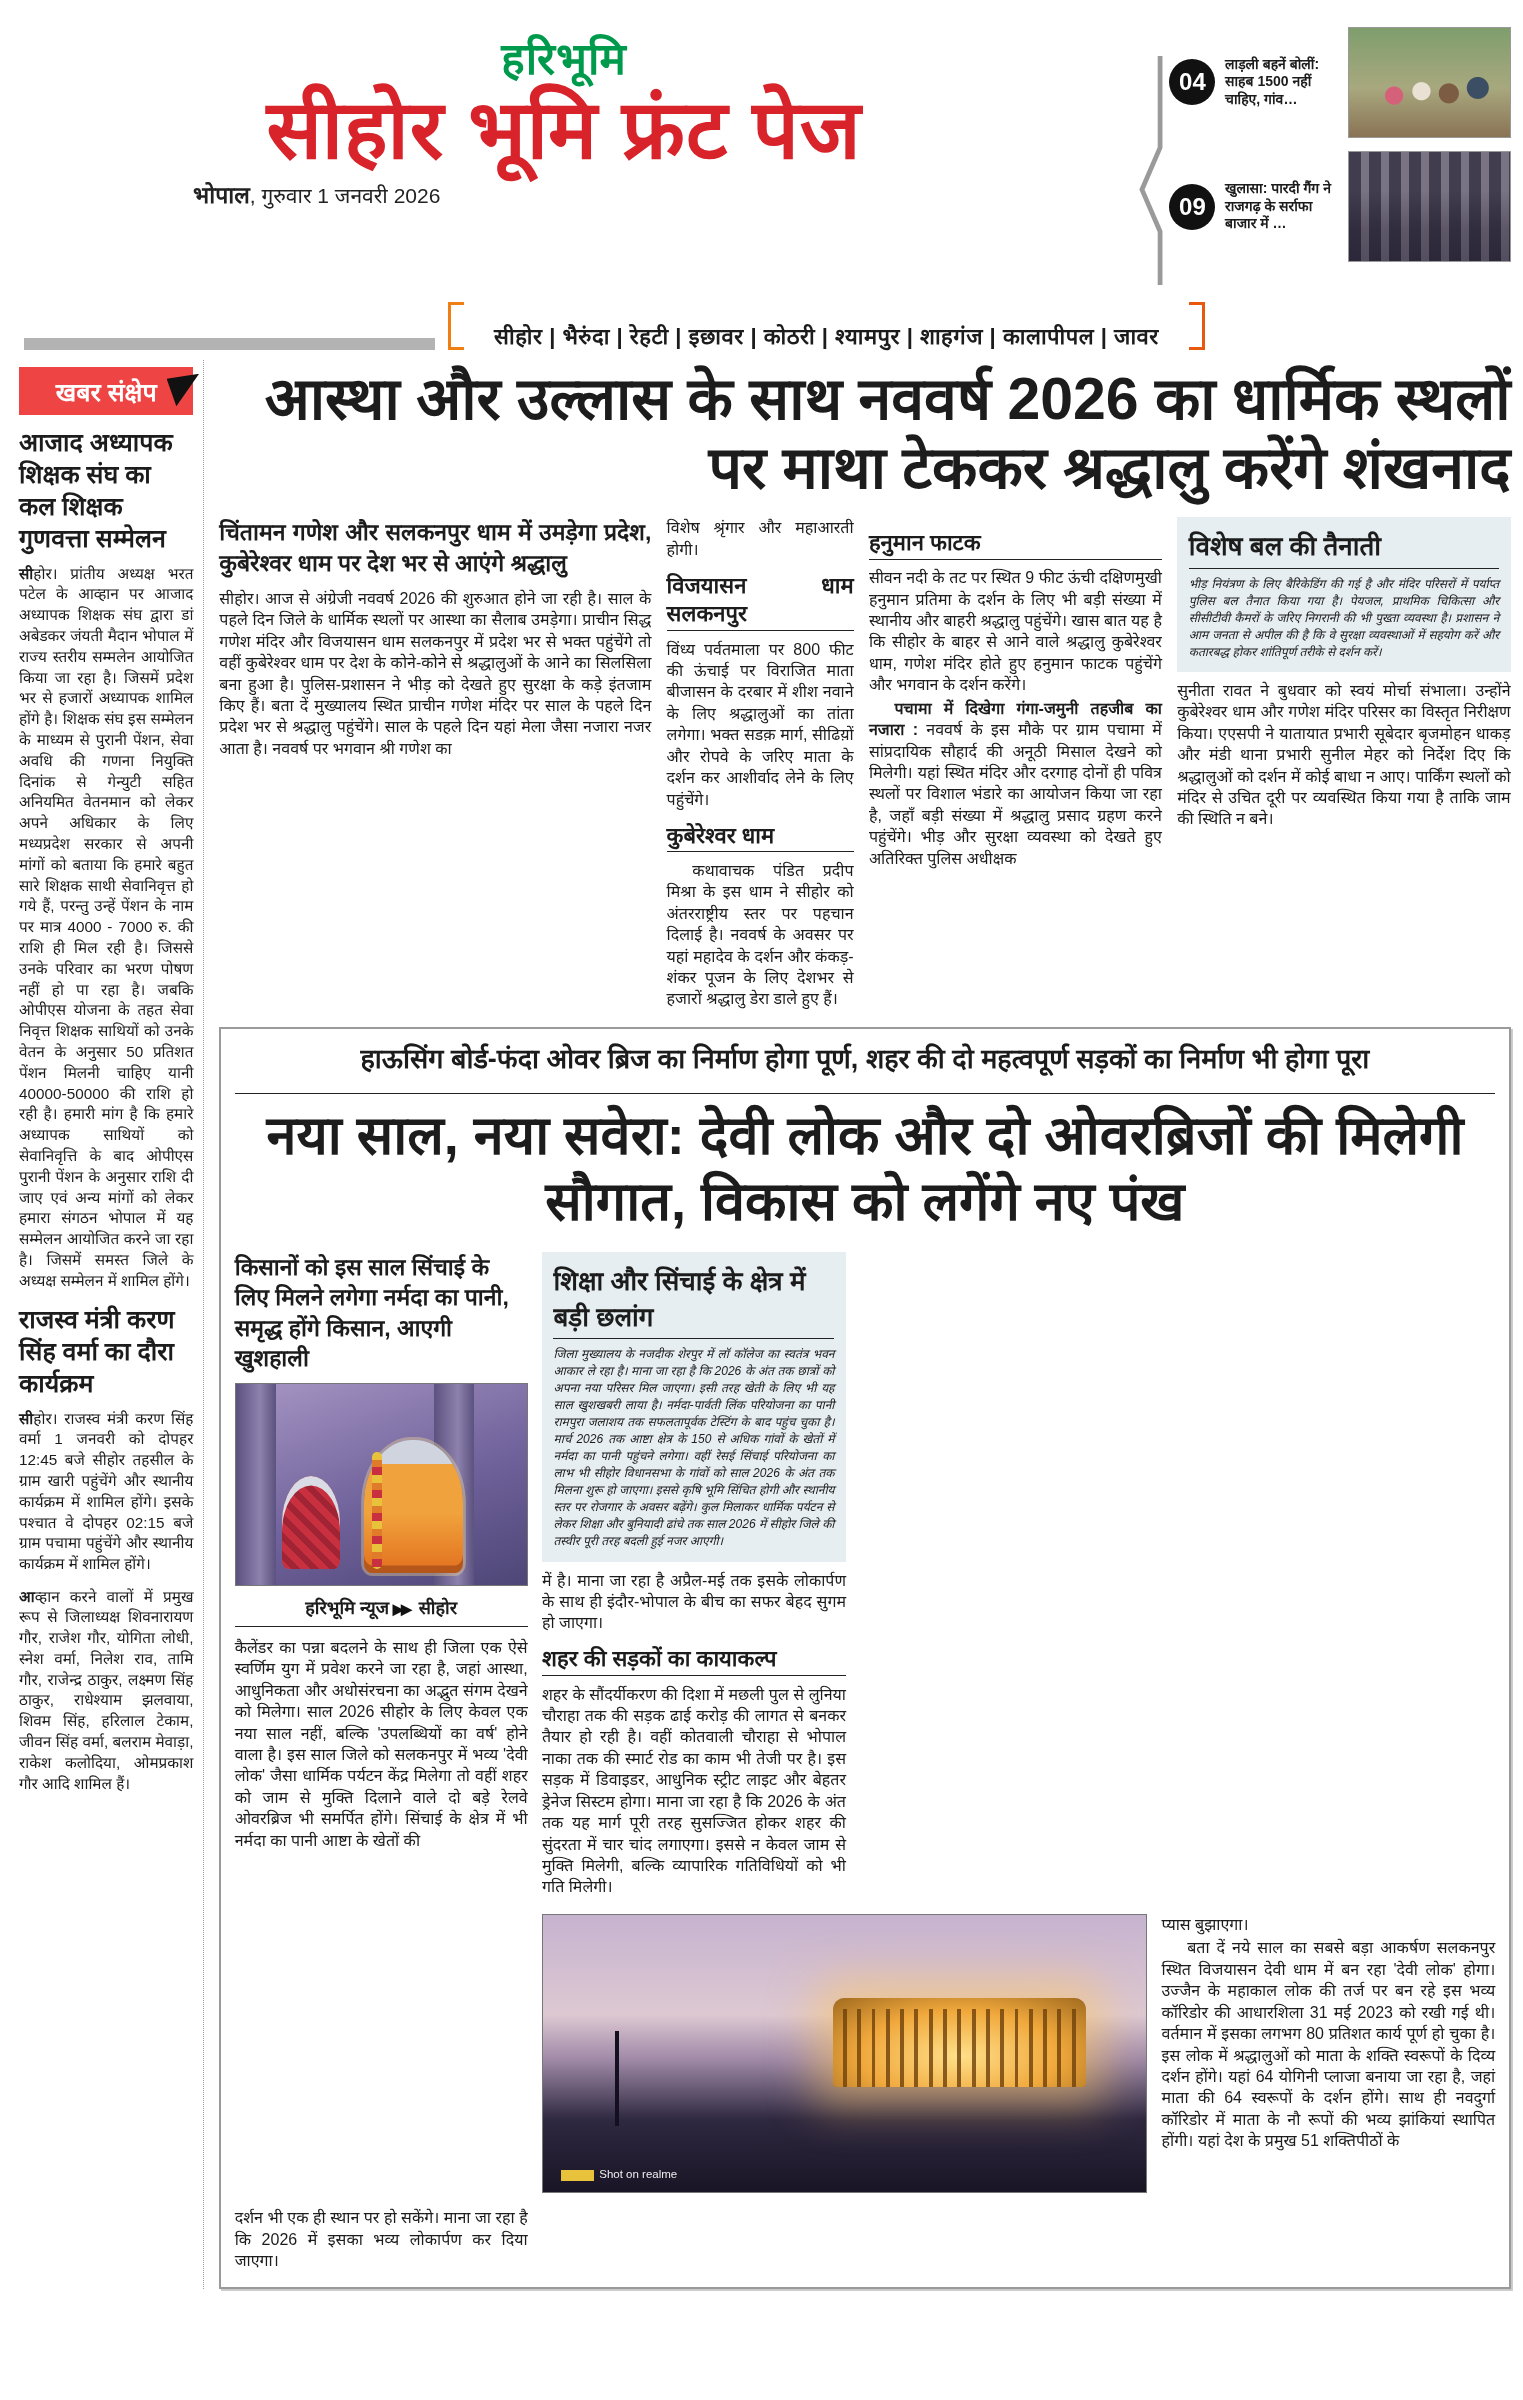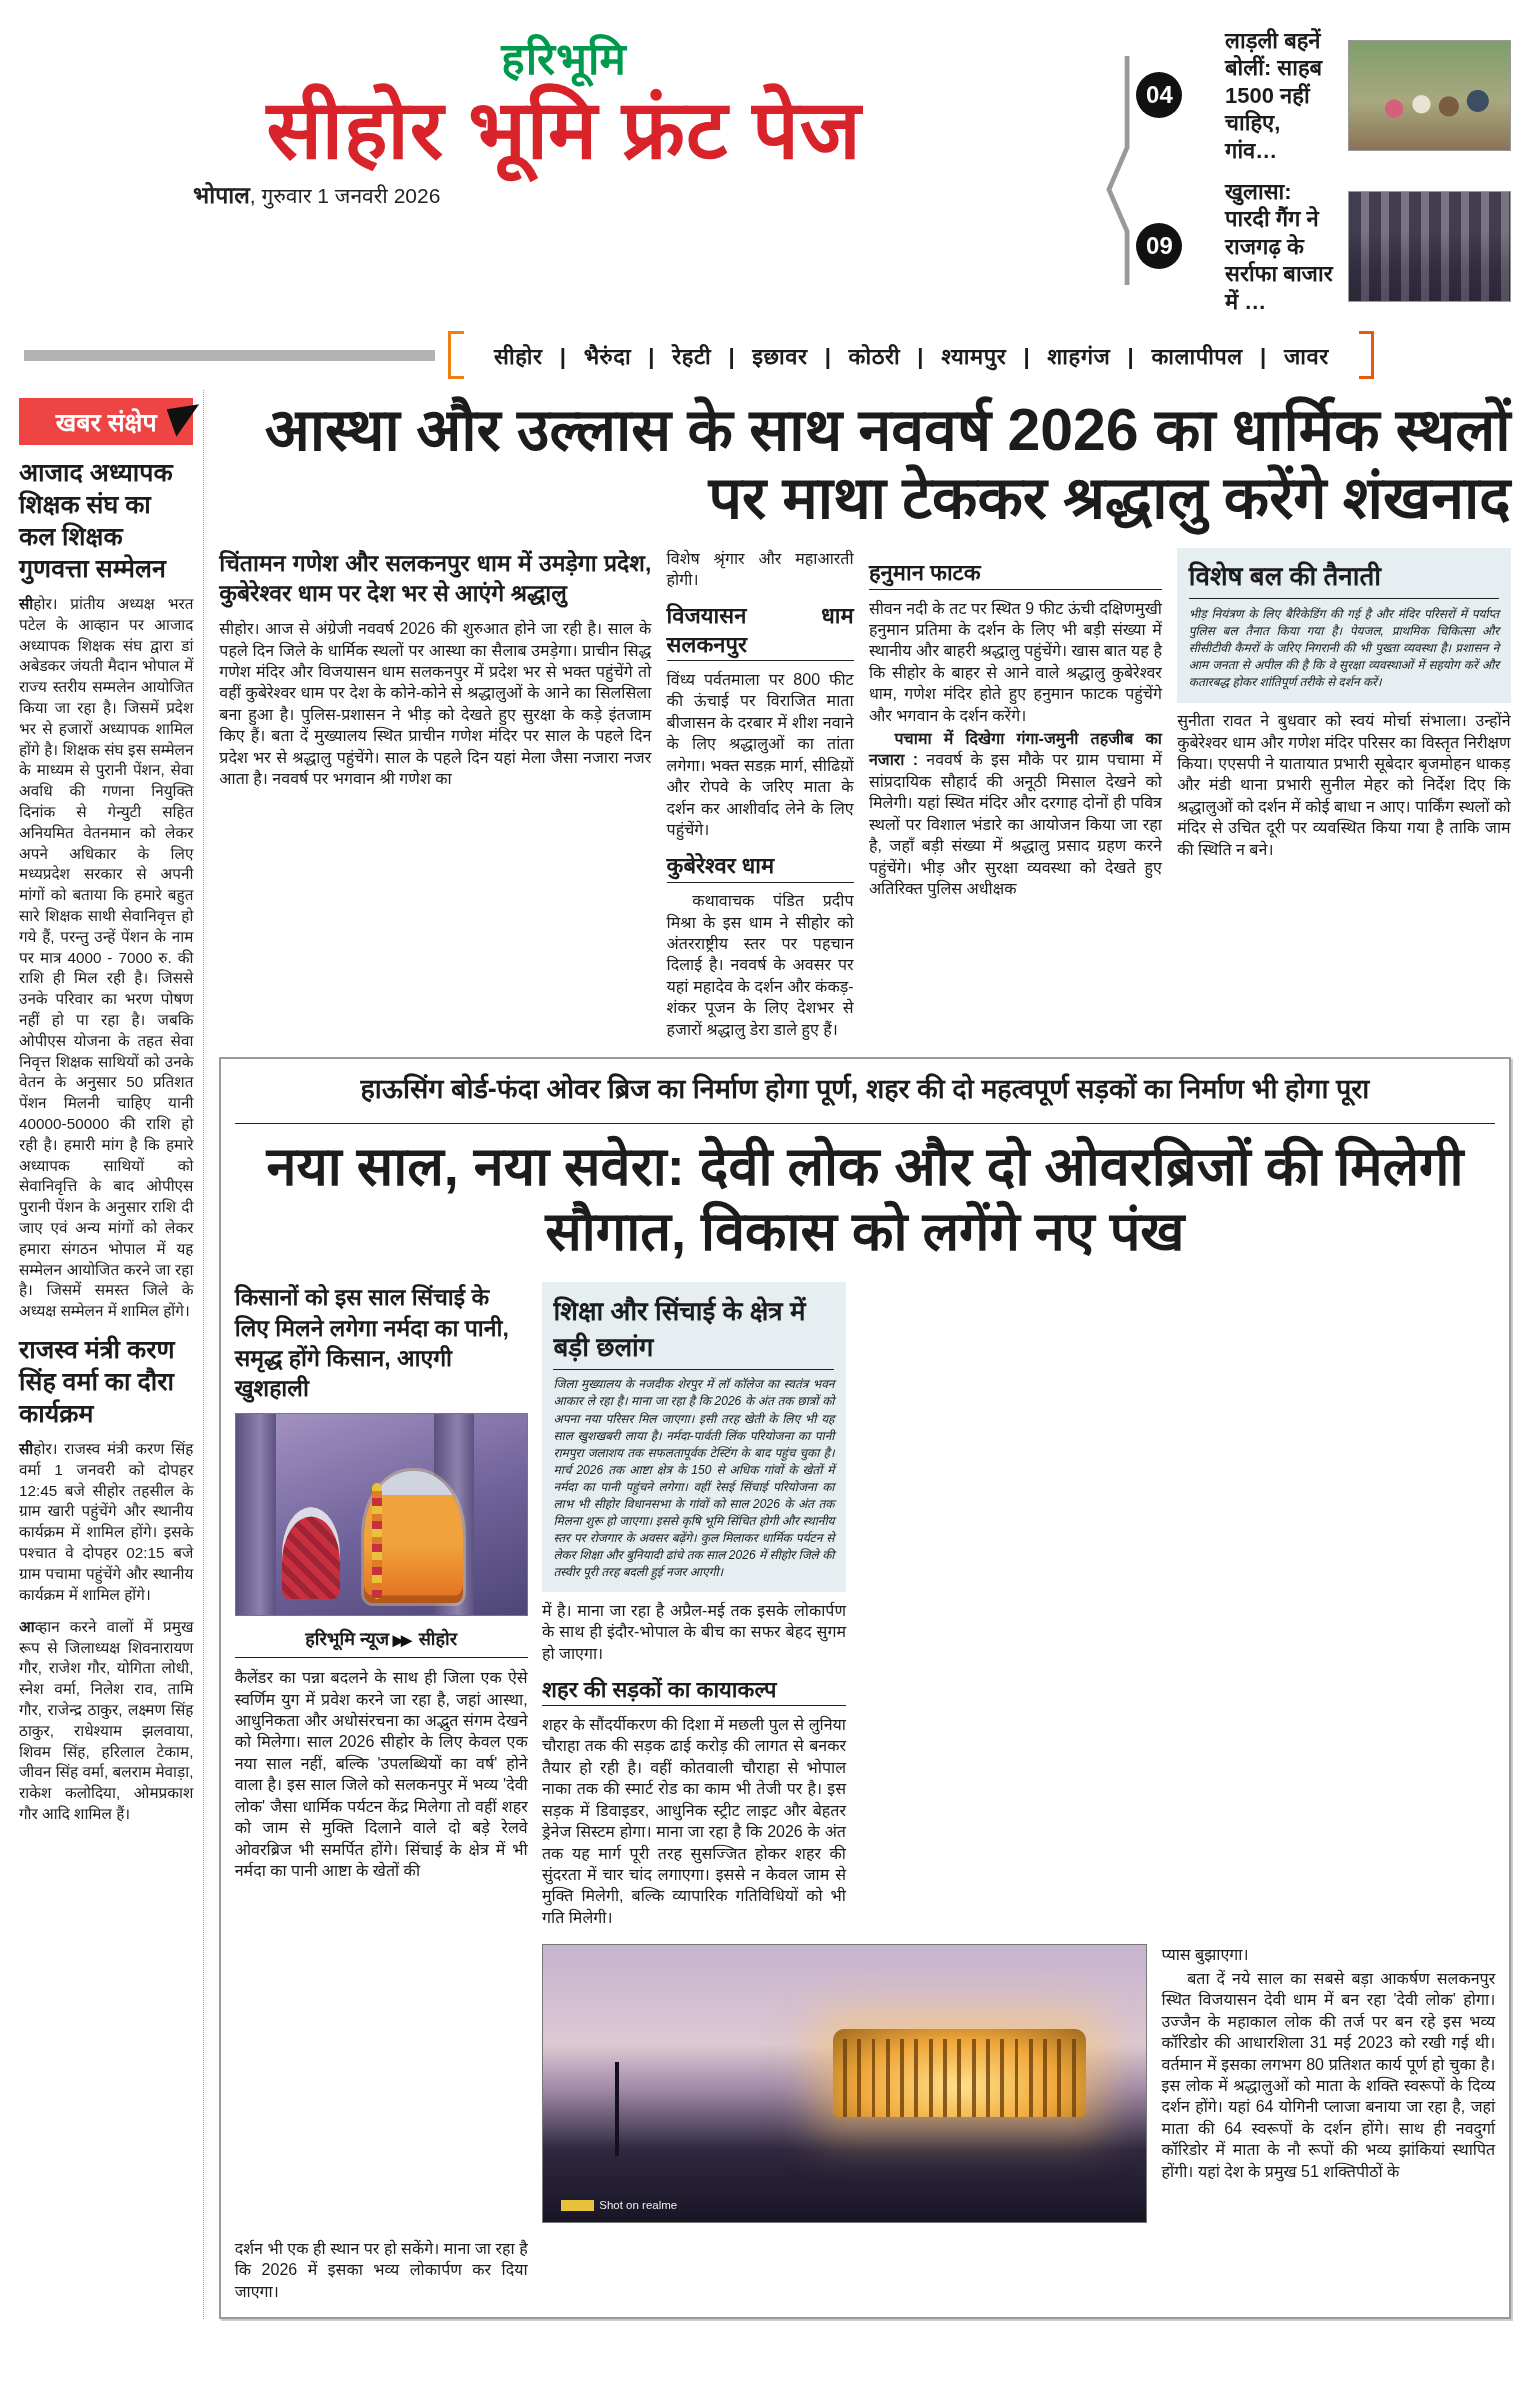--- a/index.html
+++ b/index.html
@@ -13,36 +13,36 @@
   .brand { font-size: 44px; font-weight: 800; color: #009a4d; letter-spacing: 1px; }
   .paper-title { font-size: 82px; font-weight: 800; color: #d8232a; line-height: 1.04; letter-spacing: 1px; }
   .dateline { text-align: left; padding-left: 59px; margin-top: 5.7px; font-size: 21px; color:#222; }
   .dateline b { font-size: 23px; }
   .promos { margin-left: auto; display: flex; align-items: flex-start; gap: 5.7px; padding-right: 3.8px; }
   .zig { margin-top: 29px; }
   .promo-col { display: flex; flex-direction: column; gap: 13.4px; }
   .promo { display: flex; align-items: center; gap: 9.6px; }
   .pnum { flex: none; width: 46px; height: 46px; border-radius: 50%; background: #111; color: #fff;
           font-size: 24px; font-weight: 700; display: flex; align-items: center; justify-content: center; }
-  .ptext { width: 113px; font-size: 22px; font-weight: 700; line-height: 1.25; margin-left: 33px; }
+  .ptext { width: 113px; font-size: 14px; font-weight: 700; line-height: 1.25; }
   .pphoto { width: 163px; height: 111px; border: 1px solid #999; }
   .photo-crowd { background:
       radial-gradient(circle at 28% 62%, #d4607a 0 8.6px, rgba(0,0,0,0) 9.6px),
       radial-gradient(circle at 45% 58%, #e9e2d4 0 8.6px, rgba(0,0,0,0) 9.6px),
       radial-gradient(circle at 62% 60%, #7c5c42 0 9.6px, rgba(0,0,0,0) 10.5px),
       radial-gradient(circle at 80% 55%, #3c4e63 0 10.5px, rgba(0,0,0,0) 11.5px),
       linear-gradient(180deg, #7f9e6d 0%, #a8a87e 55%, #8a7355 100%);
   }
   .photo-meeting { background:
       repeating-linear-gradient(90deg, rgba(40,36,58,.85) 0 12.4px, rgba(90,84,110,.75) 12.4px 20px),
       linear-gradient(180deg, #d8cfc2 0 35%, #6d6256 70%, #3f3a33 100%);
   }
 
   
-  .navrow { display: flex; align-items: center; margin: 15.3px 0 0; height: 50px; font-family: Liberation Mono, monospace; }
+  .navrow { display: flex; align-items: flex-end; margin: 15.3px 0 0; height: 50px; }
   .graybar { height: 11.5px; background: #b3b3b3; }
   .gb-left { width: 411px; margin-left: 24px; }
   .brk { width: 15.3px; height: 48px; border: 3.8px solid #f07f13; flex: none; margin: 0 13.4px; }
   .brk-l { border-right: none; }
   .brk-r { border-left: none; border-color: #e8590f; }
   .cities { font-size: 22px; font-weight: 700; letter-spacing: 0.5px; padding: 0 17px; white-space: nowrap; }
 
   
   .top-region { display: flex; margin-top: 9.6px; }
   .sidebar { flex: none; width: 204px; padding: 7.6px 9.6px 0 19px; border-right: 1.9px dotted #9a9a9a; }

